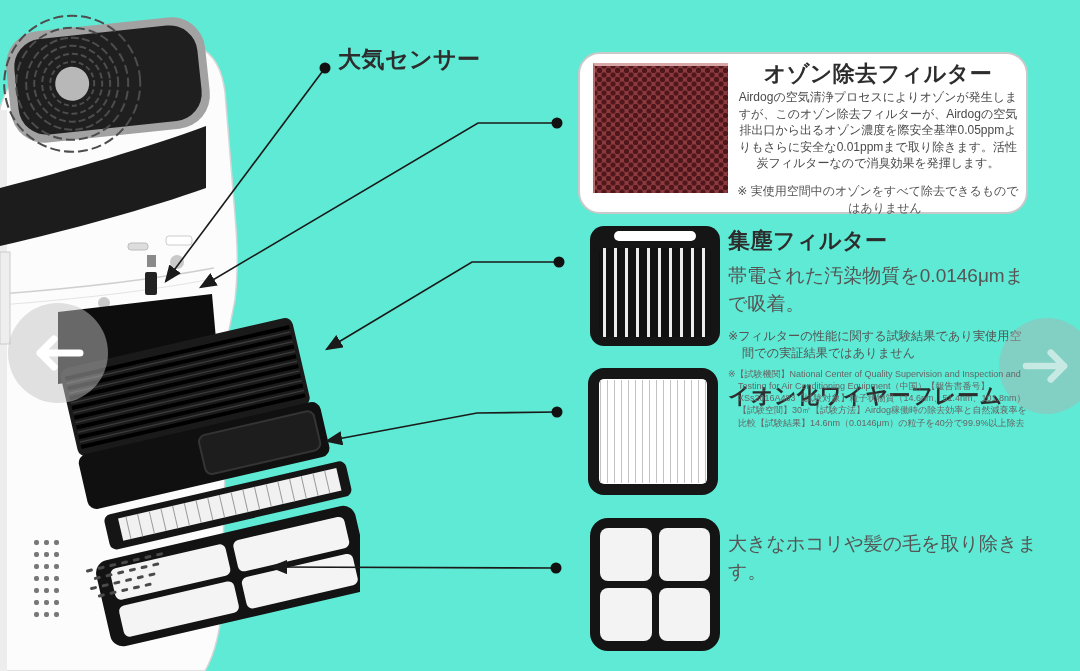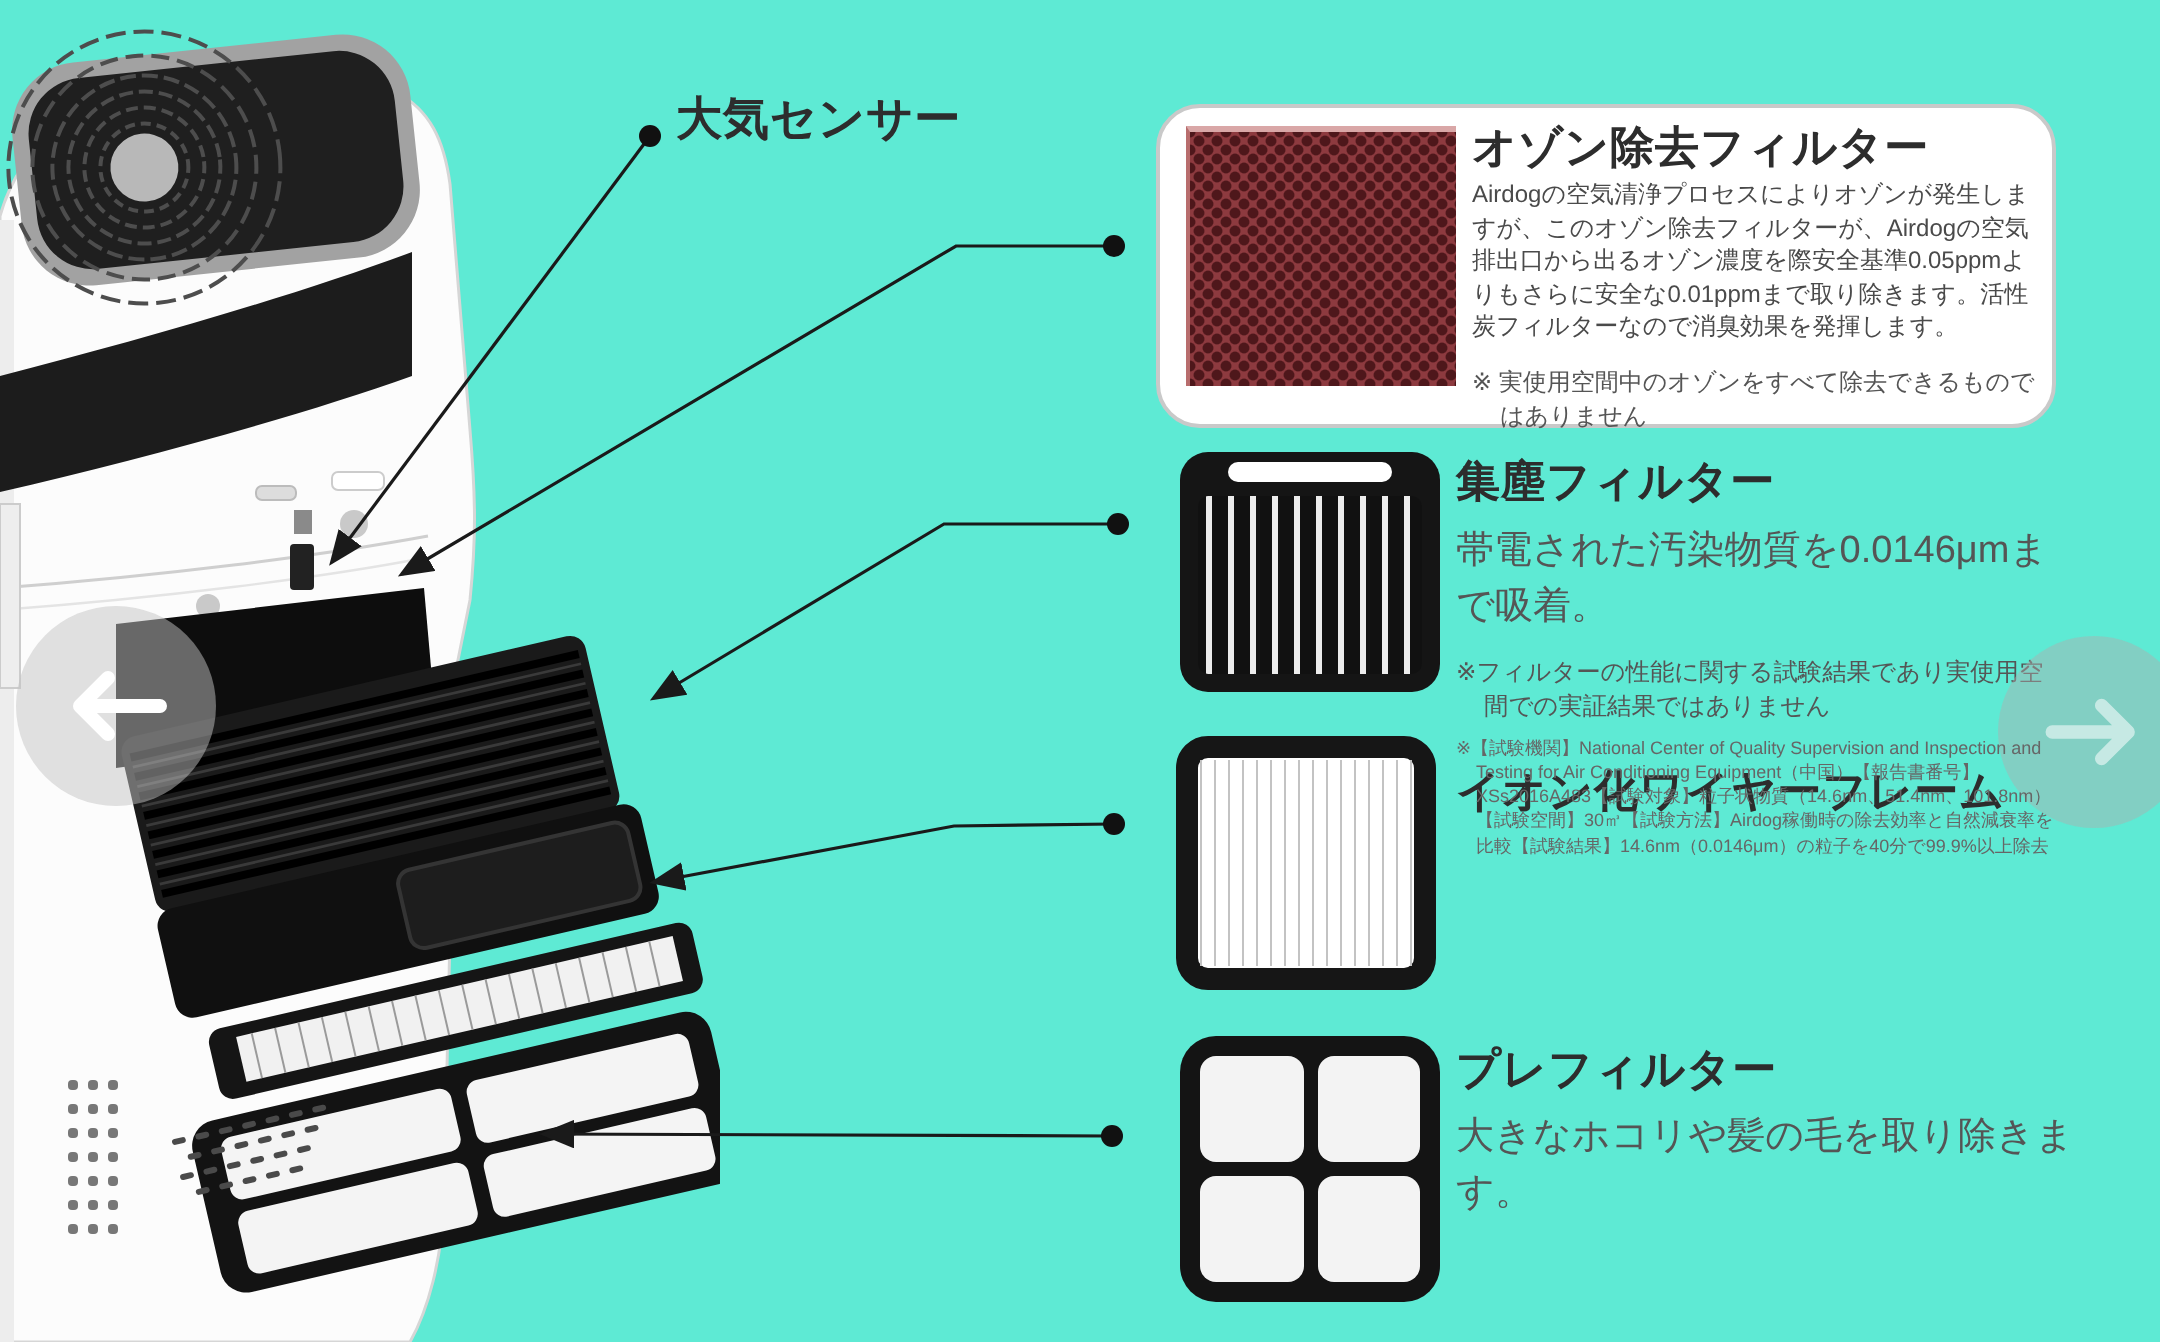--- a/index.html
+++ b/index.html
@@ -27,21 +27,21 @@
   .ozone-img{
     position:absolute;left:13px;top:9px;width:133px;height:127px;
     background-color:#8d3a3f;
     background-image:
       radial-gradient(circle, #4e171b 2.4px, rgba(0,0,0,0) 3px),
       radial-gradient(circle, #4e171b 2.4px, rgba(0,0,0,0) 3px);
     background-size:9px 9px,9px 9px;
     background-position:0 0,4.5px 4.5px;
     border-top:3px solid #d9a7a7;border-left:2px solid #b86d6d;
   }
-  .ozone-text{position:absolute;left:156px;top:7px;width:284px;}
+  .ozone-text{position:absolute;left:156px;top:7px;width:284px;text-align:center;}
   .ozone-text .sec-body{margin-top:3px;font-size:12px;line-height:1.37;color:#4a4a4a;}
   .ozone-text .sec-note{margin-top:12px;font-size:12px;}
 
   
   .dust-img{left:590px;top:226px;width:130px;height:120px;background:#151515;border-radius:14px;z-index:2;}
   .dust-slot{position:absolute;top:5px;left:24px;width:82px;height:10px;background:#fff;border-radius:7px;}
   .dust-pleats{position:absolute;left:9px;right:9px;top:22px;bottom:9px;border-radius:5px;
     background:repeating-linear-gradient(90deg,#111 0 4px,#ececec 4px 7px,#111 7px 11px);}
   .dust-text{left:728px;top:228px;width:300px;}
   .dust-text .sec-body{margin-top:9px;}
@@ -277,21 +277,20 @@
     <div class="sec-title">イオン化ワイヤーフレーム</div>
   </div>
 
   <div class="abs pre-img">
     <div class="pre-cell"></div>
     <div class="pre-cell"></div>
     <div class="pre-cell"></div>
     <div class="pre-cell"></div>
   </div>
   <div class="abs pre-text">
-    <div class="sec-title">プレフィルター</div>
     <div class="sec-body">大きなホコリや髪の毛を取り除きます。</div>
   </div>
 
   <button class="abs carousel-btn carousel-prev">
     <svg width="52" height="40" viewBox="0 0 52 40">
       <path d="M48,20 L8,20 M22,6 L8,20 L22,34" fill="none" stroke="#ffffff" stroke-width="7" stroke-linecap="round" stroke-linejoin="round"></path>
     </svg>
   </button>
   <button class="abs carousel-btn carousel-next">
     <svg width="50" height="38" viewBox="0 0 52 40" opacity="0.55">

